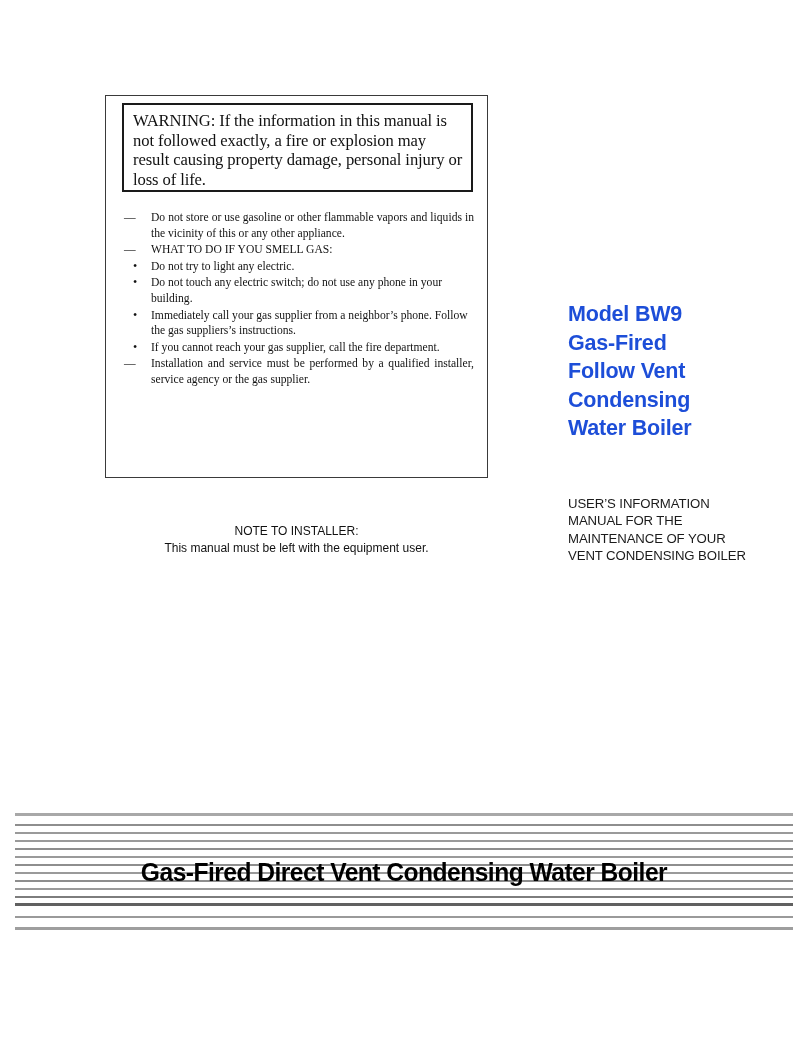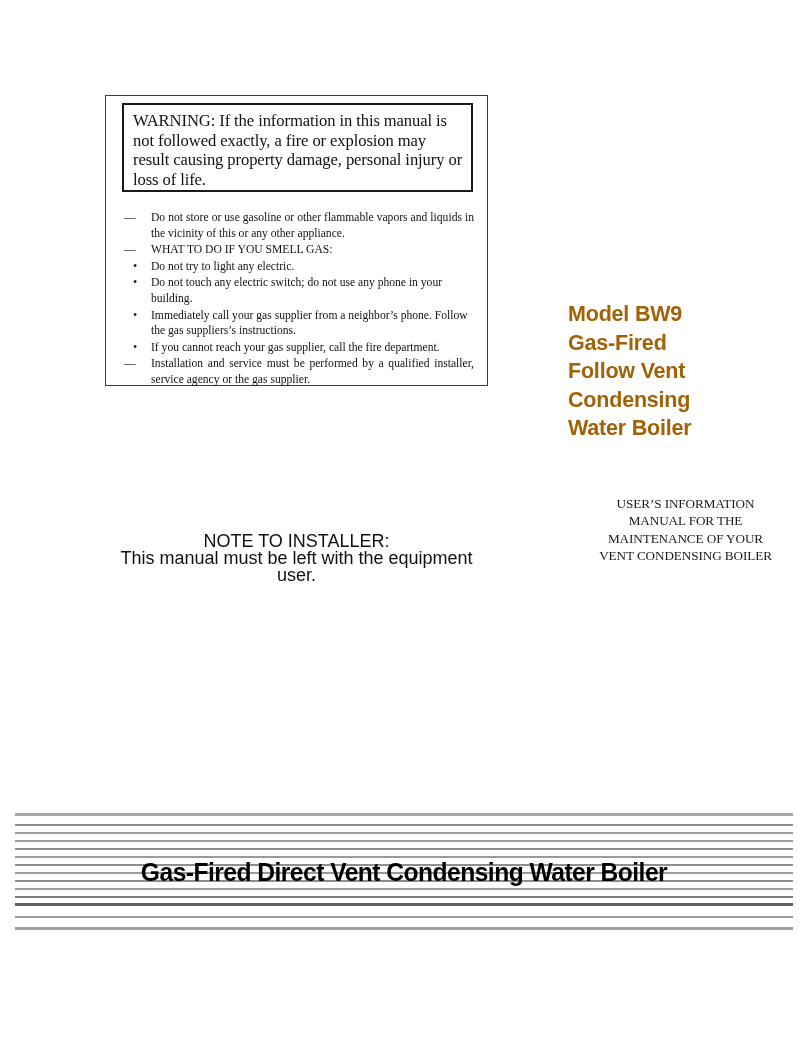--- a/index.html
+++ b/index.html
@@ -15,21 +15,21 @@
     color: #000000;
     overflow: hidden;
   }
 
   
   #warning-panel {
     position: absolute;
     left: 105px;
     top: 95px;
     width: 383px;
-    height: 291px;
+    height: 383px;
     border: 1px solid #3a3a3a;
     box-sizing: border-box;
     background: #ffffff;
   }
 
   #warning-box {
     position: absolute;
     left: 16px;
     top: 7px;
     width: 351px;
@@ -91,51 +91,49 @@
   }
 
   
   #note-to-installer {
     position: absolute;
     left: 105px;
     top: 523px;
     width: 383px;
     text-align: center;
     font-family: "Liberation Sans", sans-serif;
-    font-size: 18px;
+    font-size: 12px;
     line-height: 17px;
     color: #111111;
-    margin-top: 10px;
   }
 
   
   #product-title {
     position: absolute;
     left: 568px;
     top: 300px;
     width: 230px;
     font-family: "Liberation Sans", sans-serif;
     font-weight: bold;
     font-size: 21.5px;
     line-height: 28.6px;
-    color: #a16207;
+    color: #1d4ed8;
     letter-spacing: -0.2px;
   }
 
   #manual-subtitle {
     position: absolute;
     left: 568px;
     top: 495px;
     width: 235px;
-    font-family: Liberation Serif, serif;
+    font-family: Liberation Sans, sans-serif;
     font-size: 13.2px;
     line-height: 17.3px;
     color: #1b1b1b;
     letter-spacing: -0.1px;
-    text-align: center;
   }
 
   
   #bottom-banner {
     position: absolute;
     left: 0;
     top: 806px;
     width: 808px;
     height: 130px;
   }

